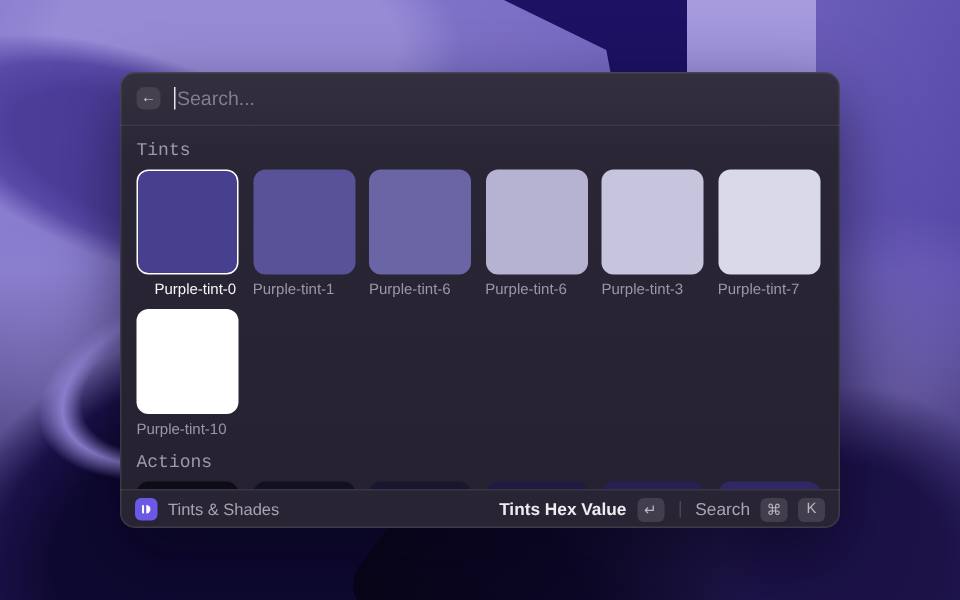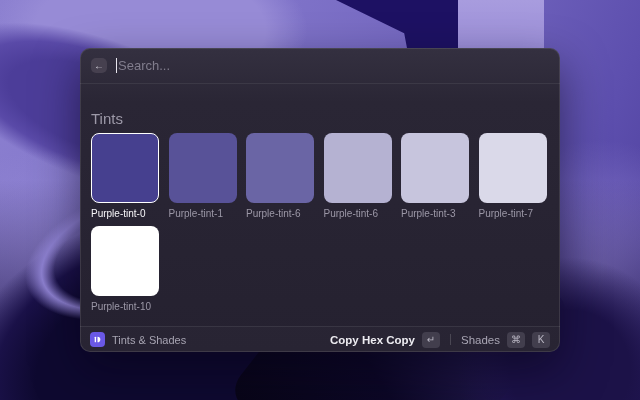--- a/index.html
+++ b/index.html
@@ -41,27 +41,27 @@
 
   .searchbar { height:36px; flex:0 0 36px; display:flex; align-items:center; gap:9px;
     padding:0 11px; border-bottom:1px solid rgba(255,255,255,0.07); }
   .back-btn { width:16px; height:15px; border-radius:5px; background:#46404f;
     color:#d9d6e0; font-size:10px; line-height:15px; text-align:center; cursor:pointer; flex:0 0 auto; }
   .search-field { position:relative; flex:1; display:flex; align-items:center; }
   .caret { width:1px; height:15px; background:#e8e6ee; margin-right:1px; }
   .placeholder { color:#817d8d; font-size:13px; }
 
   .content { flex:1 1 auto; overflow:hidden; padding:0 11px; }
-  .section-label { margin-top:26px; margin-bottom:6px; font-size:15px; color:#9d99a8; }
+  .section-label { margin-top:9px; margin-bottom:6px; font-size:12px; color:#9d99a8;font-family:Liberation Mono, monospace; }
   .grid { display:grid; grid-template-columns:repeat(6,68px); column-gap:9.5px; row-gap:7px; }
   .cell { width:68px; }
   .swatch { width:68px; height:70px; border-radius:8px; cursor:pointer; }
   .swatch.selected { border:1.5px solid #ffffff; }
   .swatch-label { margin-top:5px; font-size:10px; color:#9b97a6; white-space:nowrap; }
-  .swatch-label.selected { color:#f7f6f9; }
+  .swatch-label.selected { color:#f7f6f9;margin-left:12px; }
 
   .footer { flex:0 0 26px; display:flex; align-items:center; gap:7px; padding:0 10px;
     border-top:1px solid rgba(255,255,255,0.08); background:rgba(255,255,255,0.015); }
   .app-icon { width:15px; height:15px; border-radius:4px; background:#6a58e6;
     display:flex; align-items:center; justify-content:center; flex:0 0 auto; }
   .app-name { font-size:11px; color:#a7a4b2; }
   .spacer { flex:1; }
   .primary-action { font-size:11.5px; font-weight:700; color:#edecf1; cursor:pointer; }
   .key { min-width:18px; height:16px; padding:0 4px; border-radius:4px; background:#423e4d;
     color:#b9b6c3; font-size:10px; display:flex; align-items:center; justify-content:center; cursor:pointer; }
@@ -159,21 +159,21 @@
 
   <div class="footer">
     <div class="app-icon">
       <svg width="9" height="9" viewBox="0 0 16 16">
         <rect x="3" y="3" width="2.4" height="10" rx="1.2" fill="#ffffff"></rect>
         <path d="M8 3a5 5 0 0 1 0 10z" fill="#ffffff"></path>
       </svg>
     </div>
     <span class="app-name">Tints &amp; Shades</span>
     <div class="spacer"></div>
-    <span class="primary-action">Copy Hex Copy</span>
+    <span class="primary-action">Tints Hex Value</span>
     <span class="key">↵</span>
     <div class="footer-divider"></div>
-    <span class="secondary-action">Shades</span>
+    <span class="secondary-action">Search</span>
     <span class="key">⌘</span>
     <span class="key">K</span>
   </div>
 
 </div>
 
 </body></html>

